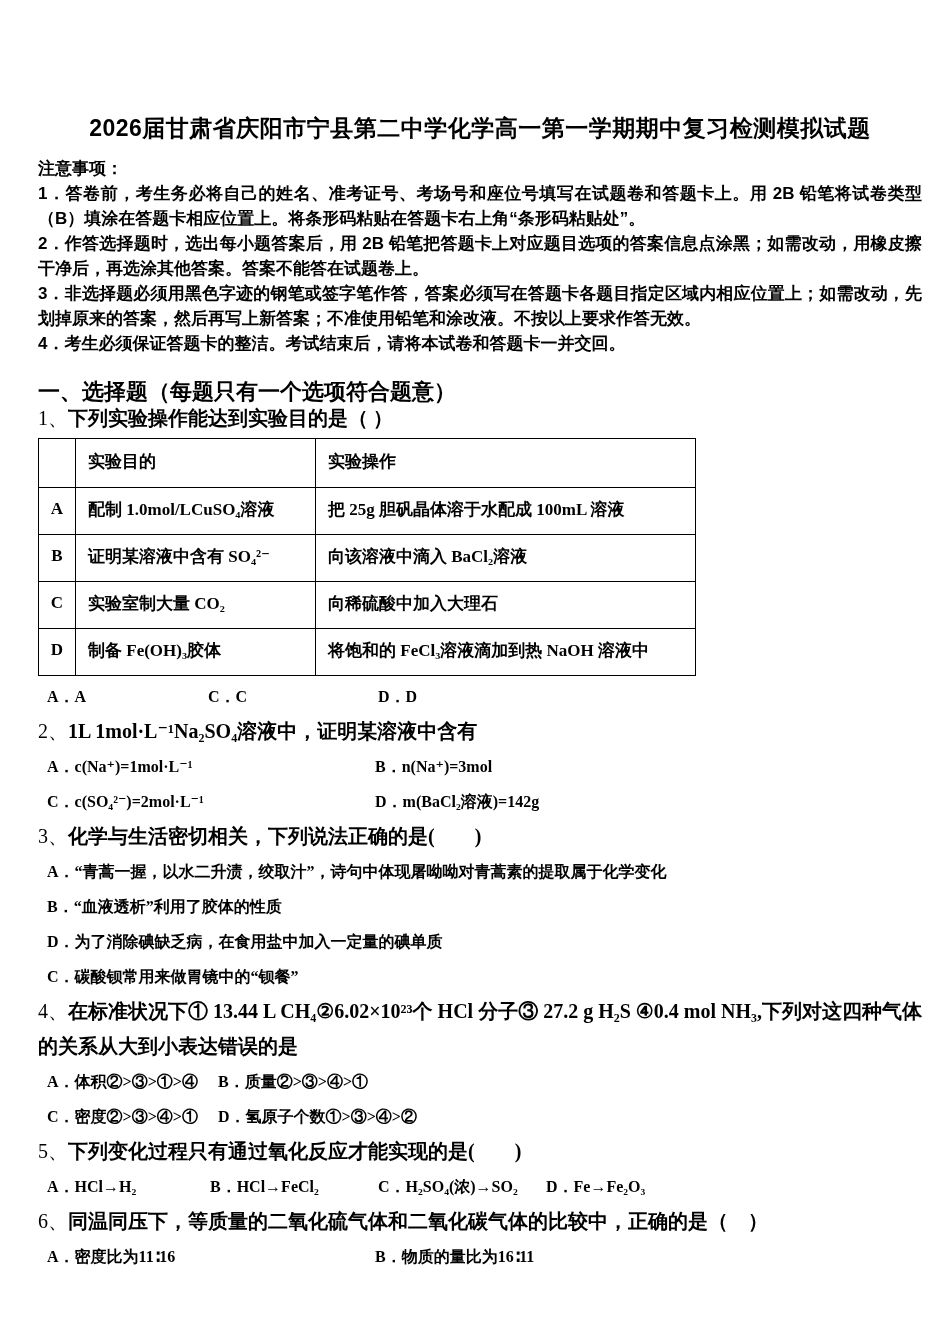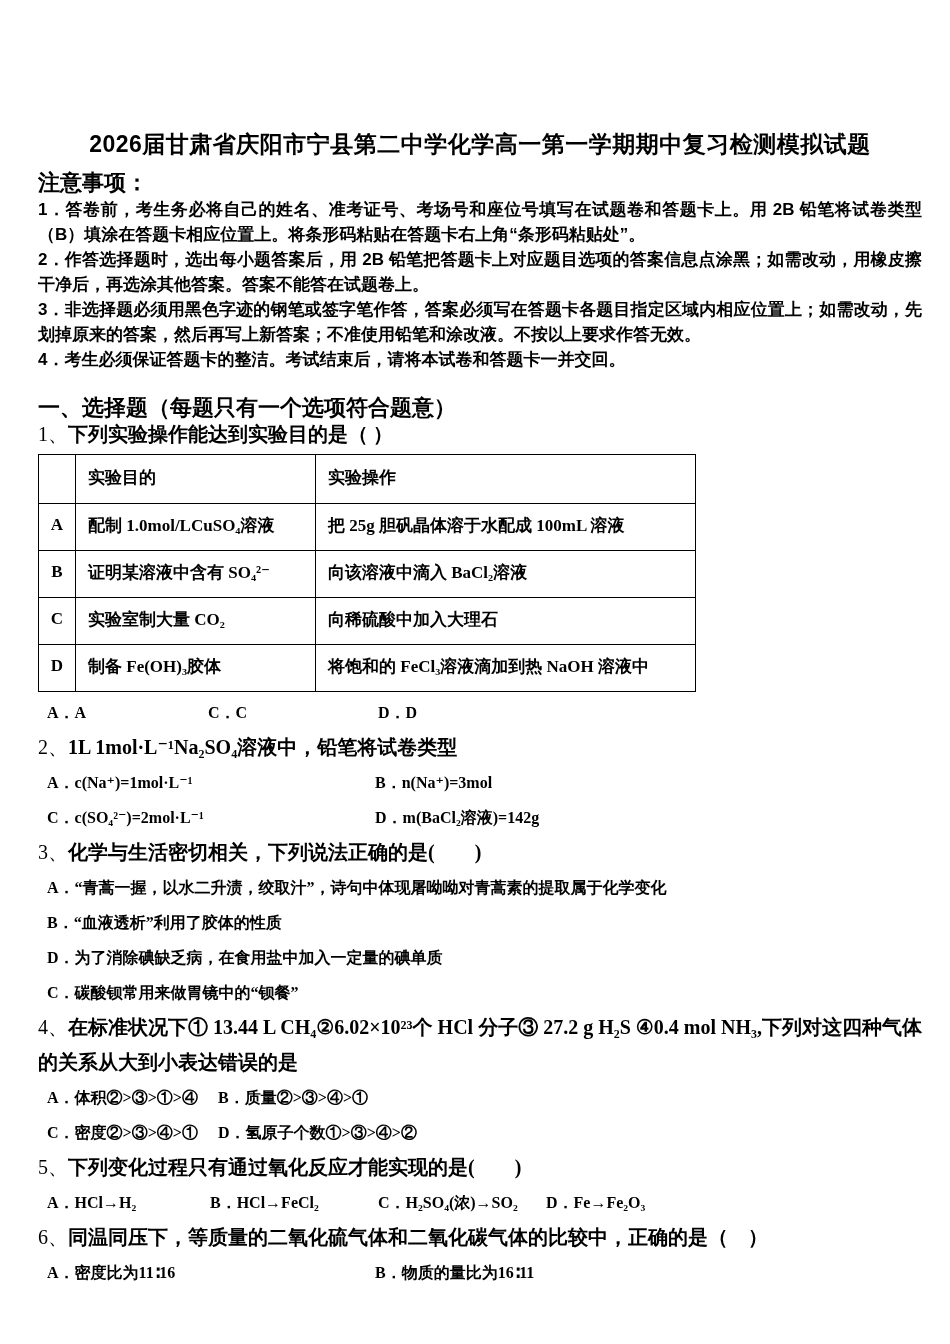--- a/index.html
+++ b/index.html
@@ -11,31 +11,31 @@
   body {
     width: 950px; height: 1344px;
     overflow: hidden;
     font-family: "Liberation Serif", "DejaVu Serif", serif;
   }
   .page {
     width: 950px; height: 1344px;
     padding: 112px 28px 0 38px;
   }
   .doc-title {
-    margin: 16px 0 12px 0;
+    margin: 0 0 12px 0;
     text-align: center;
     font-size: 23px;
     line-height: 32px;
     font-weight: 700;
     font-family: "Liberation Sans", "DejaVu Sans", sans-serif;
     letter-spacing: 0.5px;
   }
   .notice { font-family: "Liberation Sans", "DejaVu Sans", sans-serif; }
   .notice-heading {
-    font-size: 22px; line-height: 25px; font-weight: 700; font-family: Liberation Mono, monospace;
+    font-size: 17px; line-height: 25px; font-weight: 700;
   }
   .notice p {
     margin: 0;
     font-size: 17px; line-height: 25px; font-weight: 700;
     text-align: justify;
   }
   .section-heading {
     margin-top: 22px;
     font-size: 22px; line-height: 27px; font-weight: 700;
     font-family: "Liberation Sans", "DejaVu Sans", sans-serif;
@@ -128,21 +128,21 @@
     </tbody>
       </table>
     <div class="options opts-grid-4a">
       <span class="opt">A．A</span>
       <span class="opt">C．C</span>
       <span class="opt">D．D</span>
     </div>
   </div>
 
   <div>
-    <p class="stem"><span class="qnum">2、</span><span>1L 1mol·L⁻¹Na₂SO₄溶液中，铅笔将试卷类型</span></p>
+    <p class="stem"><span class="qnum">2、</span><span>1L 1mol·L⁻¹Na₂SO₄溶液中，证明某溶液中含有</span></p>
     <div class="options opts-grid-2w">
       <span class="opt">A．c(Na⁺)=1mol·L⁻¹</span>
       <span class="opt">B．n(Na⁺)=3mol</span>
       <span class="opt">C．c(SO₄²⁻)=2mol·L⁻¹</span>
       <span class="opt">D．m(BaCl₂溶液)=142g</span>
     </div>
   </div>
 
   <div>
     <p class="stem"><span class="qnum">3、</span><span>化学与生活密切相关，下列说法正确的是(　　)</span></p>

